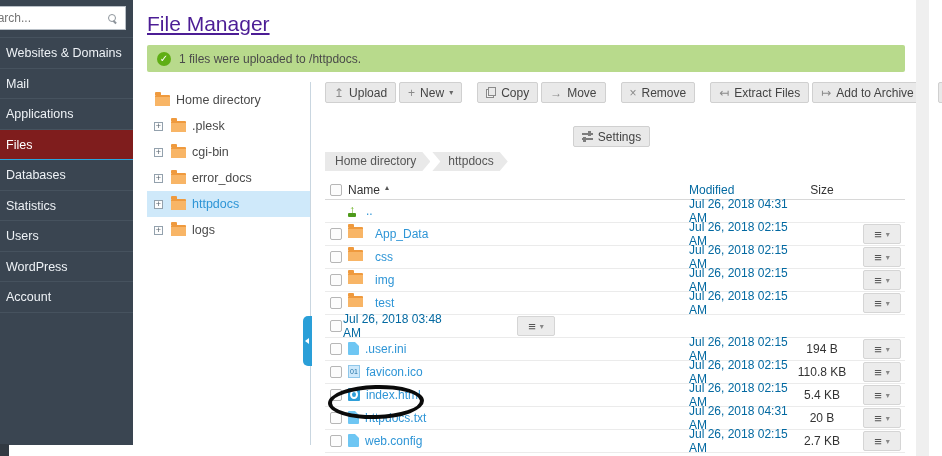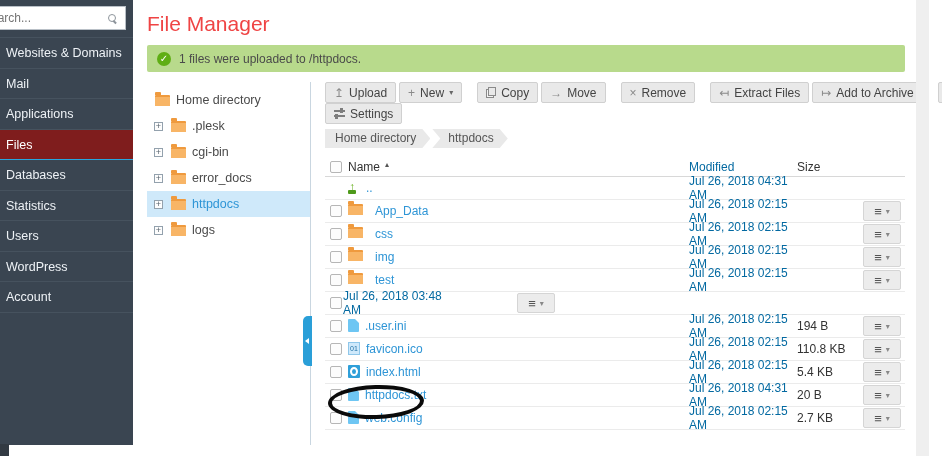--- a/index.html
+++ b/index.html
@@ -26,21 +26,21 @@
     background:#8e959c; transform:rotate(45deg); transform-origin:0 0; }
   .nav { position:absolute; left:0; top:37px; width:133px; border-top:1px solid #46525e; }
   .nav-item {
     height:30.5px; line-height:30.5px; padding-left:6px; color:#eef2f6; font-size:12.5px;
     border-bottom:1px solid #46525e; cursor:pointer; white-space:nowrap; overflow:hidden;
   }
   .nav-item.active { background:#7f1d1d; color:#fff; border-bottom-color:#29a5dc; }
   .sb-corner { position:absolute; left:0; top:444px; width:9px; height:12px; background:#323a43; }
 
   
-  .page-title { position:absolute; left:147px; top:12px; font-size:21px; color:#ef4444; }
+  .page-title { position:absolute; left:147px; top:12px; font-size:21px; color:#4c1d95;text-decoration:underline; }
   .banner {
     position:absolute; left:147px; top:45px; width:758px; height:27px; background:#b8da8c;
     border-radius:2px; display:flex; align-items:center; color:#4a4a4a;
   }
   .check-circle {
     width:14px; height:14px; border-radius:50%; background:#5fae14; color:#fff; font-size:10px;
     line-height:14px; text-align:center; margin:0 8px 0 10px; flex:none;
   }
 
   
@@ -77,21 +77,21 @@
     font-family:"Liberation Sans",sans-serif; font-size:12px; display:flex; align-items:center;
     padding:0 8px; margin-right:3px; cursor:pointer; white-space:nowrap;
   }
   .tbi { color:#8a8a8a; font-size:12px; margin-right:5px; }
   .caret { font-size:8px; color:#666; margin-left:5px; }
   .ic-copy { width:10px; height:11px; position:relative; margin-right:5px; }
   .ic-copy::before { content:""; position:absolute; left:0; bottom:0; width:6px; height:7px;
     border:1px solid #8a8a8a; background:#f4f4f4; }
   .ic-copy::after { content:""; position:absolute; right:0; top:0; width:6px; height:7px;
     border:1px solid #8a8a8a; background:#e9e9e9; }
-  .settings-row { height:20px; margin-top:0; display:flex; justify-content:flex-start; }
+  .settings-row { height:20px; margin-top:23px; display:flex; justify-content:center; }
   .settings-row .btn { margin-right:7px; }
   .ic-sliders { width:11px; height:9px; position:relative; margin-right:5px; }
   .ic-sliders::before { content:""; position:absolute; top:1px; left:0; right:0; height:2px;
     background:#7d7d7d; box-shadow:0 5px 0 #7d7d7d; }
   .ic-sliders::after { content:""; position:absolute; top:-1px; left:6px; width:3px; height:5px;
     background:#7d7d7d; box-shadow:-5px 6px 0 #7d7d7d; }
 
   
   .breadcrumb { margin-top:6px; height:19px; display:flex; }
   .crumb {
@@ -107,21 +107,21 @@
   
   .ftable { margin-top:9px; }
   .thead { display:flex; align-items:center; height:20px; border-bottom:1px solid #d8d8d8;
     color:#333; font-size:12px; }
   .trow { display:flex; align-items:center; height:23px; border-bottom:1px solid #ebebeb; }
   .col-cb { width:18px; flex:none; display:flex; align-items:center; padding-left:5px; }
   .cb { width:12px; height:12px; border:1px solid #b6b6b6; border-radius:2px; background:#fcfcfc; cursor:pointer; }
   .col-name { flex:1; display:flex; padding-left:5px; min-width:0; }
   .fname { color:#2e95d6; text-decoration:none; margin-left:6px; cursor:pointer; }
   .col-mod { width:108px; flex:none; color:#0369a1; }
-  .col-size { width:56px; flex:none; text-align:left; padding-right:6px; color:#333; }
+  .col-size { width:56px; flex:none; text-align:center; padding-right:6px; color:#333; }
   .col-menu { width:52px; flex:none; display:flex; justify-content:flex-end; padding-right:4px; }
   .rowmenu {
     width:38px; height:20px; background:#ececec; border:1px solid #d5d5d5; border-radius:2px;
     display:flex; align-items:center; justify-content:center; gap:4px; cursor:pointer;
   }
   .bars { color:#555; font-size:13px; line-height:1; }
   .mcaret { color:#888; font-size:8px; }
   .sort-caret { font-size:8px; color:#555; margin-left:5px; }
 
   

